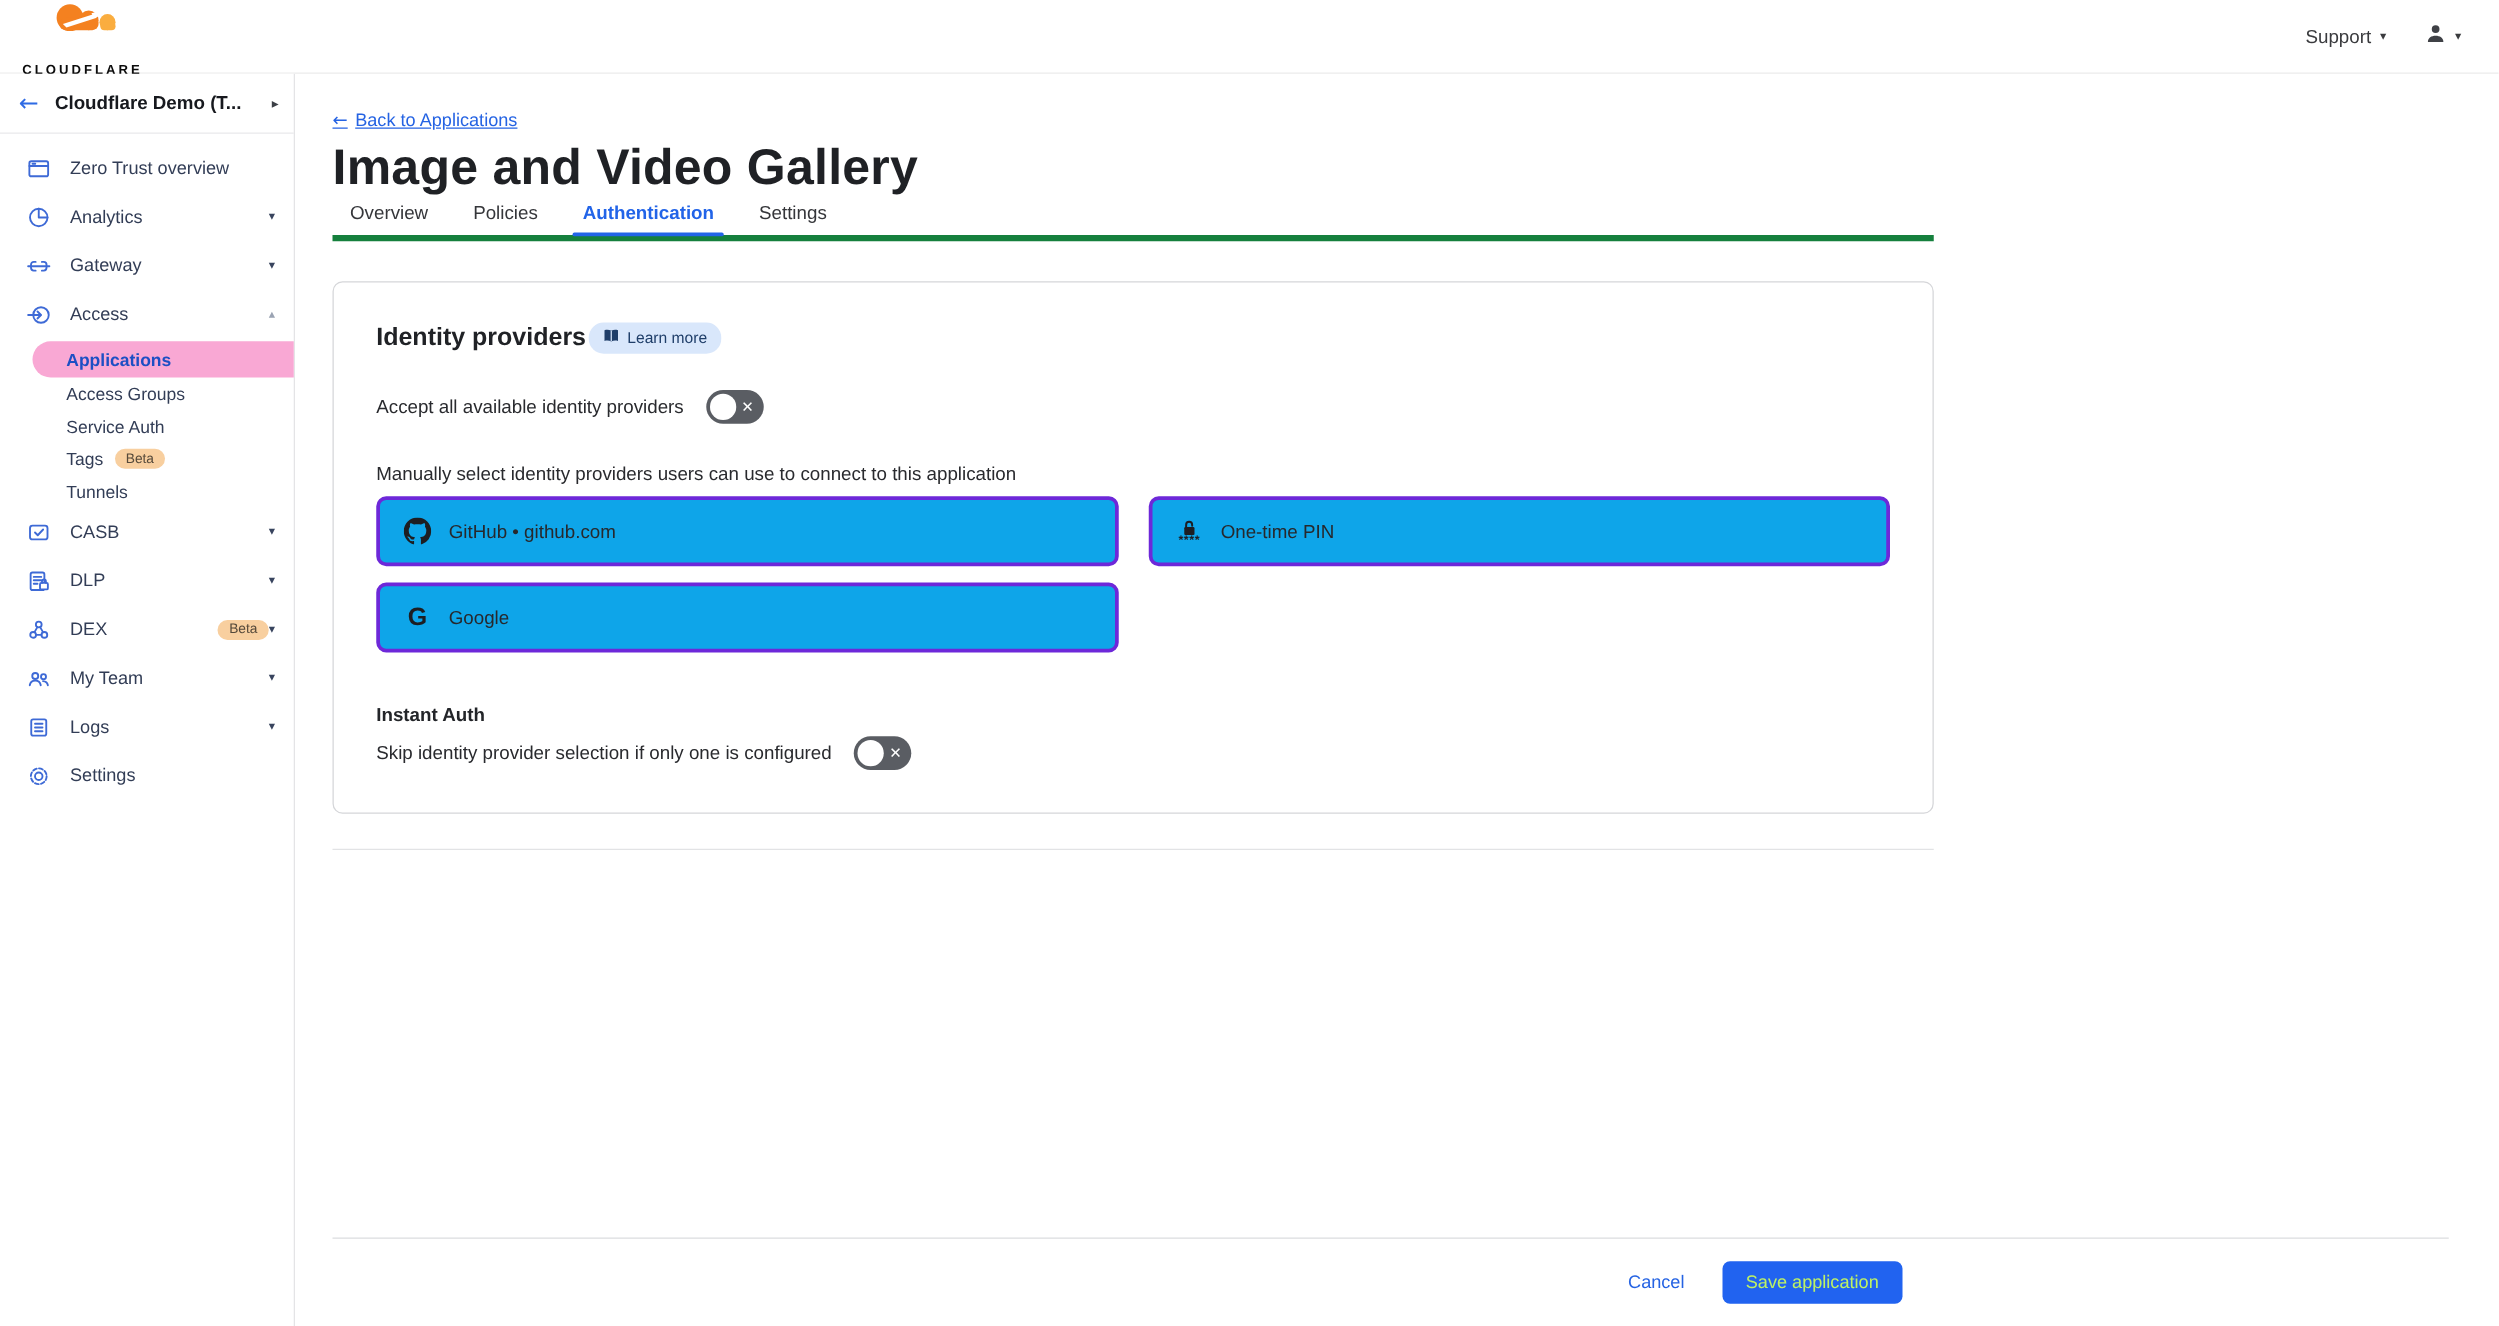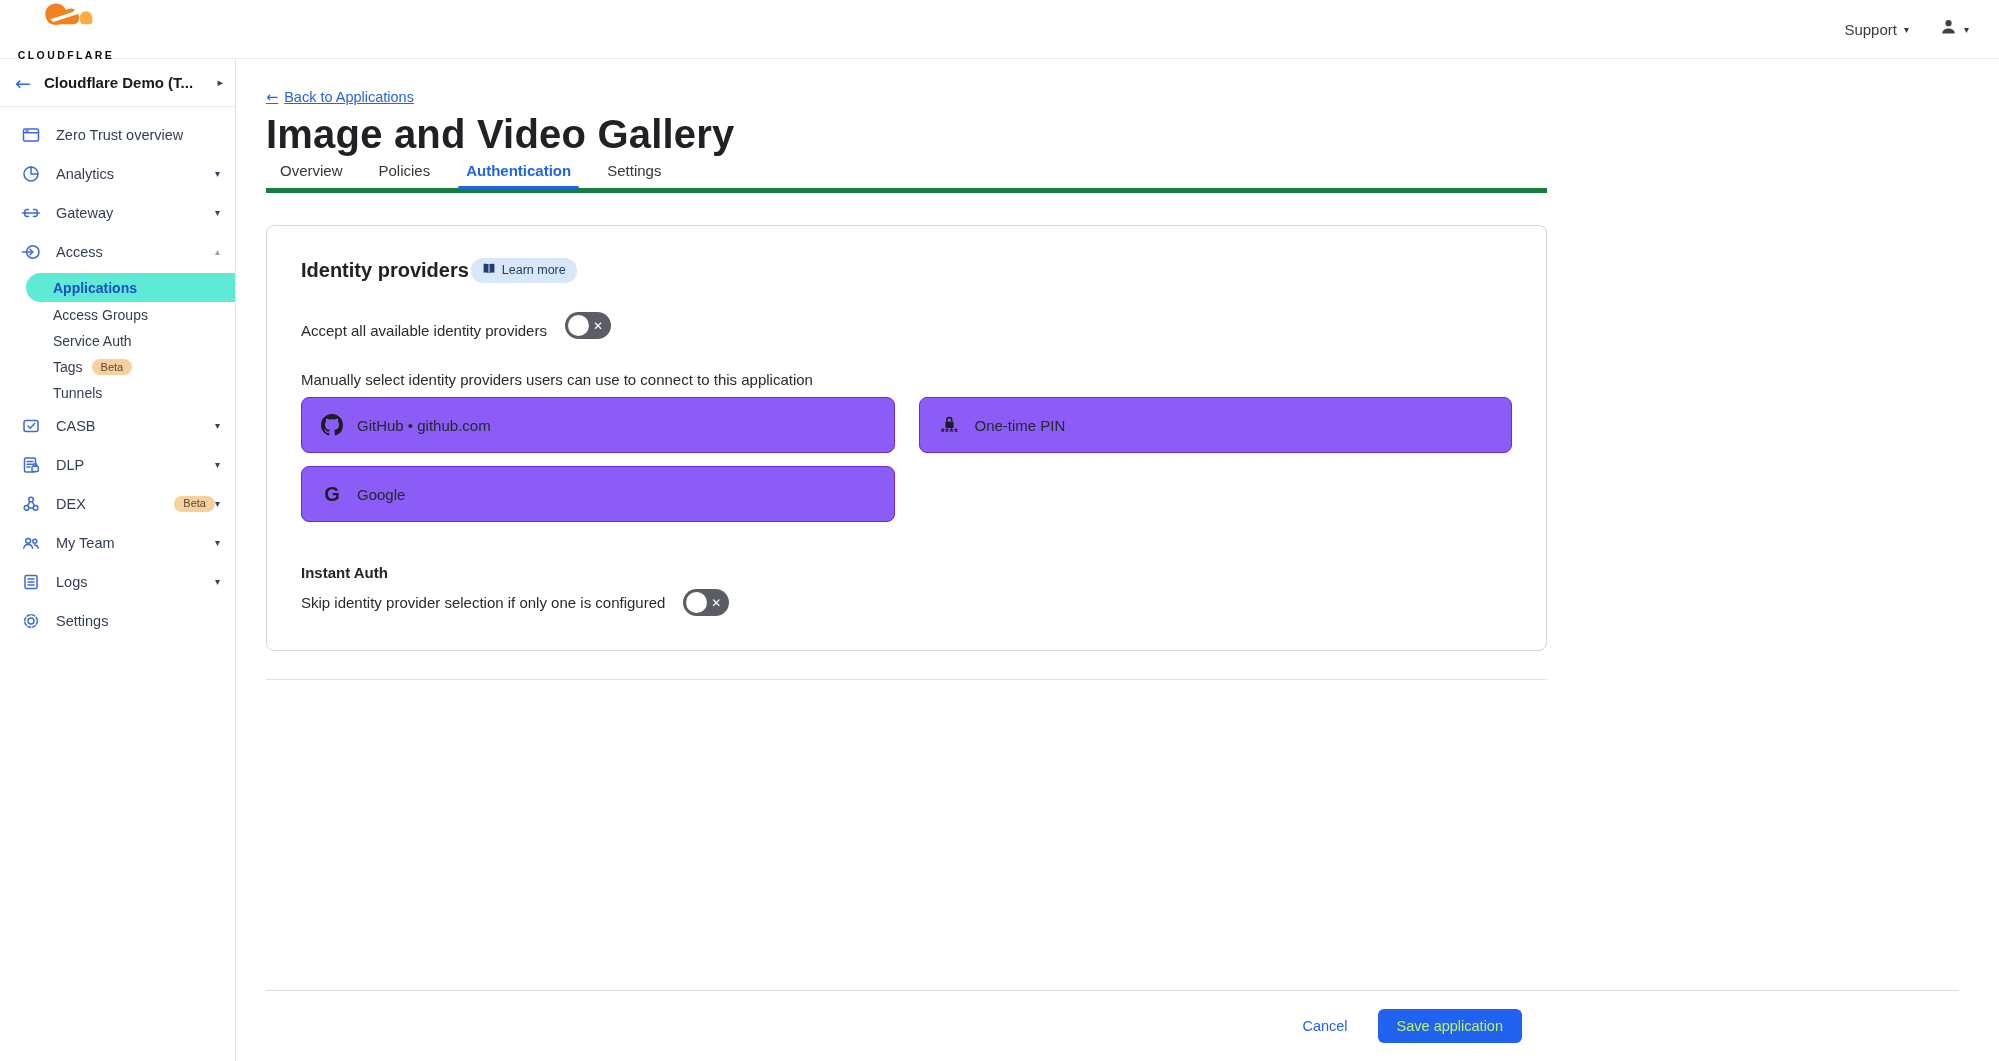--- a/index.html
+++ b/index.html
@@ -33,21 +33,21 @@
   .nav { padding-top:8px; }
   .nav-item { display:flex; align-items:center; height:39px; padding:0 15px 0 21px; cursor:pointer; }
   .nav-icon { width:22px; height:20px; margin-right:13px; color:#3e6ad6; flex-shrink:0; display:flex; align-items:center; }
   .nav-icon svg { stroke:#3e6ad6; fill:none; stroke-width:1.5; stroke-linecap:round; stroke-linejoin:round; }
   .nav-label { font-size:14.5px; color:#323d56; flex:1; }
   .nav-caret { font-size:10px; color:#38445e; font-family:"DejaVu Sans", sans-serif; }
   .nav-caret.up { color:#9aa3b3; }
   .sub-list { padding:2px 0 0 0; }
   .sub-item { display:flex; align-items:center; height:26px; padding-left:53px; font-size:14px; color:#323d56; cursor:pointer; }
   .sub-item.active {
-    background:#5eead4; border-radius:16px 0 0 16px; margin-left:26px; padding-left:27px;
+    background:#f9a8d4; border-radius:16px 0 0 16px; margin-left:26px; padding-left:27px;
     height:29px; font-weight:700; color:#1d4fc4;
   }
   .beta {
     margin-left:9px; background:#f8cf9f; color:#55493a; font-size:11px; font-weight:400;
     padding:2.5px 9px; border-radius:10px; line-height:1;
   }
   
   .main { flex:1; position:relative; padding-left:30px; }
   .content { width:1281px; }
   .back-link { display:inline-flex; align-items:center; gap:6px; margin-top:30px;
@@ -57,30 +57,30 @@
   .tabs { display:flex; gap:34px; margin-top:4px; padding-left:13px; border-bottom:5px solid #15803d; width:1281px; }
   .tab { position:relative; padding:6px 1px 9px; font-size:15px; color:#35363a; cursor:pointer; }
   .tab.active { color:#2264e8; font-weight:700; }
   .tab.active::after { content:""; position:absolute; left:-7px; right:-7px; bottom:-1px; height:3px; background:#2264e8; border-radius:2px; }
   
   .card { margin-top:32px; width:1281px; border:1px solid #d5d6d9; border-radius:8px; padding:32px 34px 34px; background:#fff; }
   .card-title-row { display:flex; align-items:center; gap:2px; }
   .card-title { margin:0; font-size:20px; font-weight:700; color:#202226; }
   .learn-more { display:inline-flex; align-items:center; gap:6px; background:#d9e7fb; color:#1f3e69;
     font-size:12.5px; padding:4px 11px 5px; border-radius:12px; cursor:pointer; }
-  .toggle-row { display:flex; align-items:flex-end; gap:18px; margin-top:29px; }
+  .toggle-row { display:flex; align-items:center; gap:18px; margin-top:29px; }
   .toggle-label { font-size:15px; color:#292a2e; }
   .toggle { position:relative; width:46px; height:27px; border-radius:14px; background:#5a5d63; cursor:pointer; flex-shrink:0; }
   .toggle-knob { position:absolute; left:3px; top:3px; width:21px; height:21px; border-radius:50%; background:#fff; }
   .toggle-x { position:absolute; right:8px; top:50%; transform:translateY(-52%); color:#fff; font-size:12px; font-family:"DejaVu Sans", sans-serif; }
   .manual-hint { margin-top:32px; font-size:15px; color:#292a2e; }
   .select-links { display:flex; justify-content:flex-end; gap:18px; margin-top:4px; font-size:14px; }
   .link { color:#2563e3; cursor:pointer; }
   .provider-grid { display:grid; grid-template-columns:1fr 1fr; column-gap:24px; row-gap:13px; margin-top:9px; }
-  .provider { position:relative; height:56px; background:#8b5cf6; border:1px solid #6d28d9; border-radius:8px;
+  .provider { position:relative; height:56px; background:#0ea5e9; border:3px solid #6d28d9; border-radius:8px;
     display:flex; align-items:center; gap:13px; padding:0 44px 0 18px; cursor:pointer; }
   .provider.selected { background:#edf4fd; border:1.5px solid #3b74dd; }
   .provider-label { font-size:15px; color:#27282c; white-space:nowrap; }
   .p-icon { width:24px; height:26px; display:flex; flex-direction:column; align-items:center; justify-content:center; color:#1d1e22; flex-shrink:0; }
   .okta-ring { width:9px; height:9px; border:5px solid #1d1e22; border-radius:50%; }
   .otp-stars { font-size:10px; font-weight:700; letter-spacing:.5px; line-height:5px; color:#1d1e22; margin-top:1px; }
   .google-g { font-size:20px; font-weight:800; color:#1d1e22; line-height:20px; }
   .check-badge { position:absolute; right:15px; top:50%; transform:translateY(-50%);
     width:19px; height:19px; border-radius:50%; background:#1d5fd3; color:#fff;
     display:flex; align-items:center; justify-content:center; font-size:11px; font-family:"DejaVu Sans", sans-serif; }

